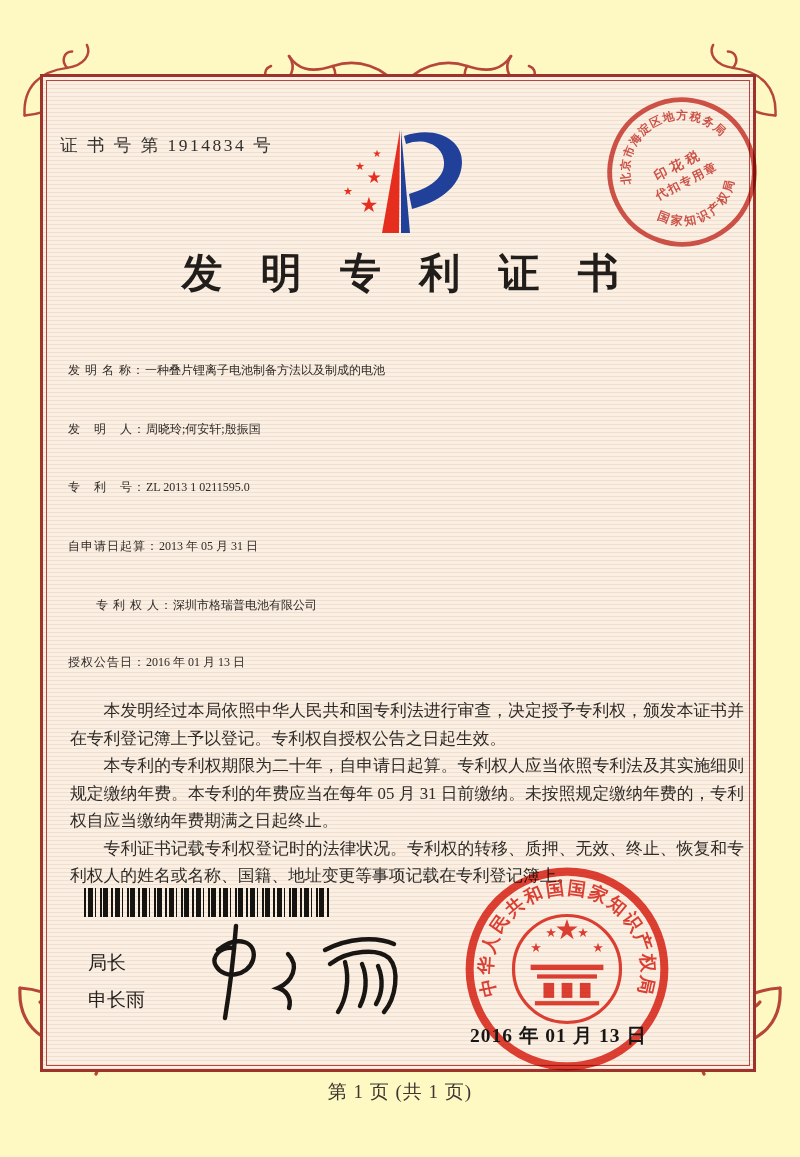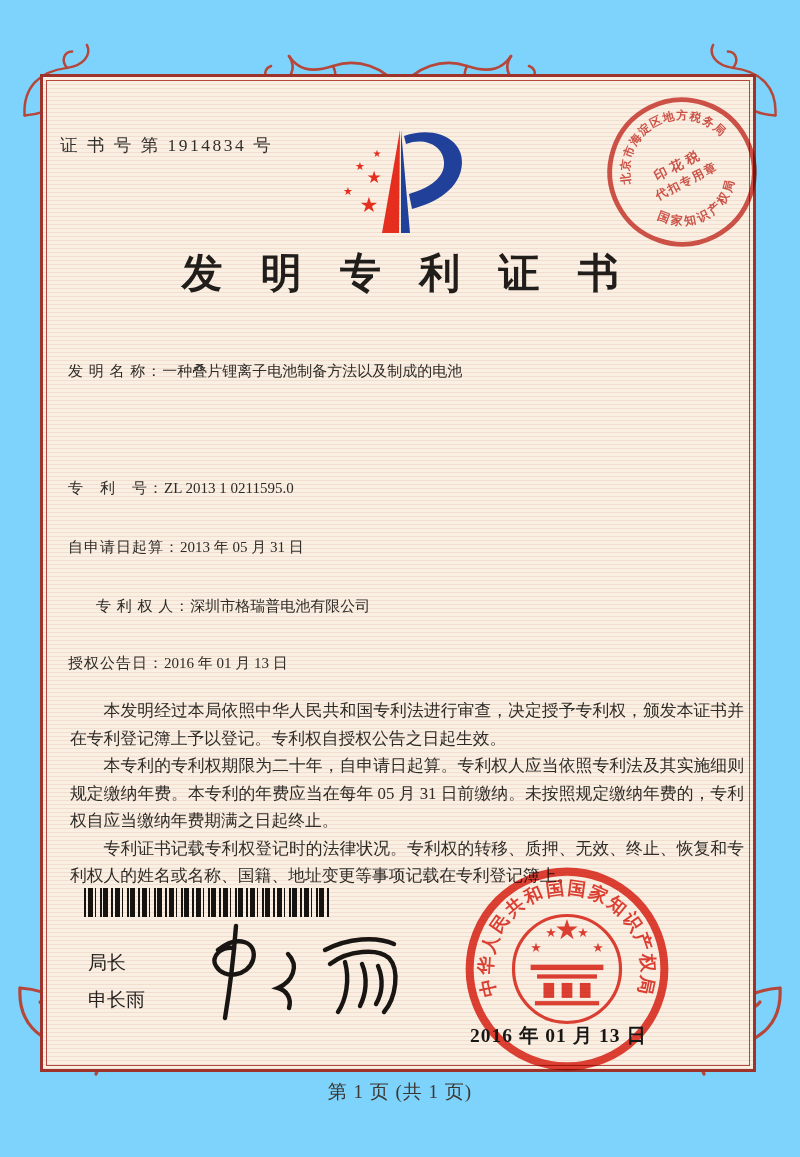--- a/index.html
+++ b/index.html
@@ -1,19 +1,19 @@
 <!DOCTYPE html>
 <html><head>
 <meta charset="utf-8">
 <style>
   * { margin:0; padding:0; box-sizing:border-box; }
   body { background:#d8d4c8; }
   .page {
     position:relative; width:800px; height:1157px; margin:0 auto;
-    background:#7dd3fc; overflow:hidden;
+    background:#fef9c3; overflow:hidden;
     font-family:"Liberation Serif","DejaVu Serif",serif; color:#2c2723;
   }
   
   .frame {
     position:absolute; left:40px; top:74px; width:716px; height:998px;
     border:3px solid #9e332c;
     background:
       repeating-linear-gradient(0deg, rgba(214,150,122,.20) 0 1px, rgba(255,255,255,0) 1px 4px),
       #f9efe3;
   }
@@ -26,21 +26,21 @@
   .logo { position:absolute; left:330px; top:118px; }
   .stamp {
     position:absolute; left:594px; top:84px; width:176px; height:176px;
     transform:rotate(-27deg); opacity:.88; mix-blend-mode:multiply;
   }
   .title {
     position:absolute; left:0; right:0; top:246px; text-align:center;
     font-size:41px; font-weight:bold; letter-spacing:14px; text-indent:14px; color:#201d1a;
   }
   
-  .row { position:absolute; left:68px; font-size:15px; white-space:nowrap; color:#2e2a26; }
+  .row { position:absolute; left:68px; font-size:12px; white-space:nowrap; color:#2e2a26; }
   .row .lab { letter-spacing:1px; }
   .r0 { top:362px; } .r1 { top:421px; } .r2 { top:479px; }
   .r3 { top:538px; } .r4 { top:597px;margin-left:28px; } .r5 { top:654px; }
   
   .paras { position:absolute; left:70px; top:697px; width:674px; }
   .paras p { font-size:16.8px; line-height:27.5px; text-indent:2em; color:#2f2b27; text-align:justify; }
   
   .barcode {
     position:absolute; left:84px; top:888px; width:246px; height:29px;
     background:repeating-linear-gradient(90deg,
@@ -141,20 +141,21 @@
     <text font-size="13.5" fill="#cc4038" font-weight="bold" letter-spacing="3">
       <textPath href="#arcBot" startOffset="50%" text-anchor="middle">国家知识产权局</textPath>
     </text>
     <text x="100" y="96" font-size="15" fill="#cc4038" font-weight="bold" letter-spacing="5" text-anchor="middle">印花税</text>
     <text x="100" y="116" font-size="13.5" fill="#cc4038" font-weight="bold" letter-spacing="2" text-anchor="middle">代扣专用章</text>
   </svg>
 
   <div class="title">发 明 专 利 证 书</div>
 
   <div class="row r0"><span class="lab">发 明 名 称：</span><span>一种叠片锂离子电池制备方法以及制成的电池</span></div>
+  <div class="row r1"><span class="lab">发　明　人：</span><span>周晓玲;何安轩;殷振国</span></div>
   <div class="row r2"><span class="lab">专　利　号：</span><span>ZL 2013 1 0211595.0</span></div>
   <div class="row r3"><span class="lab">自申请日起算：</span><span>2013 年 05 月 31 日</span></div>
   <div class="row r4"><span class="lab">专 利 权 人：</span><span>深圳市格瑞普电池有限公司</span></div>
   <div class="row r5"><span class="lab">授权公告日：</span><span>2016 年 01 月 13 日</span></div>
 
   <div class="paras">
     <p>本发明经过本局依照中华人民共和国专利法进行审查，决定授予专利权，颁发本证书并在专利登记簿上予以登记。专利权自授权公告之日起生效。</p>
     <p>本专利的专利权期限为二十年，自申请日起算。专利权人应当依照专利法及其实施细则规定缴纳年费。本专利的年费应当在每年 05 月 31 日前缴纳。未按照规定缴纳年费的，专利权自应当缴纳年费期满之日起终止。</p>
     <p>专利证书记载专利权登记时的法律状况。专利权的转移、质押、无效、终止、恢复和专利权人的姓名或名称、国籍、地址变更等事项记载在专利登记簿上。</p>
   </div>

